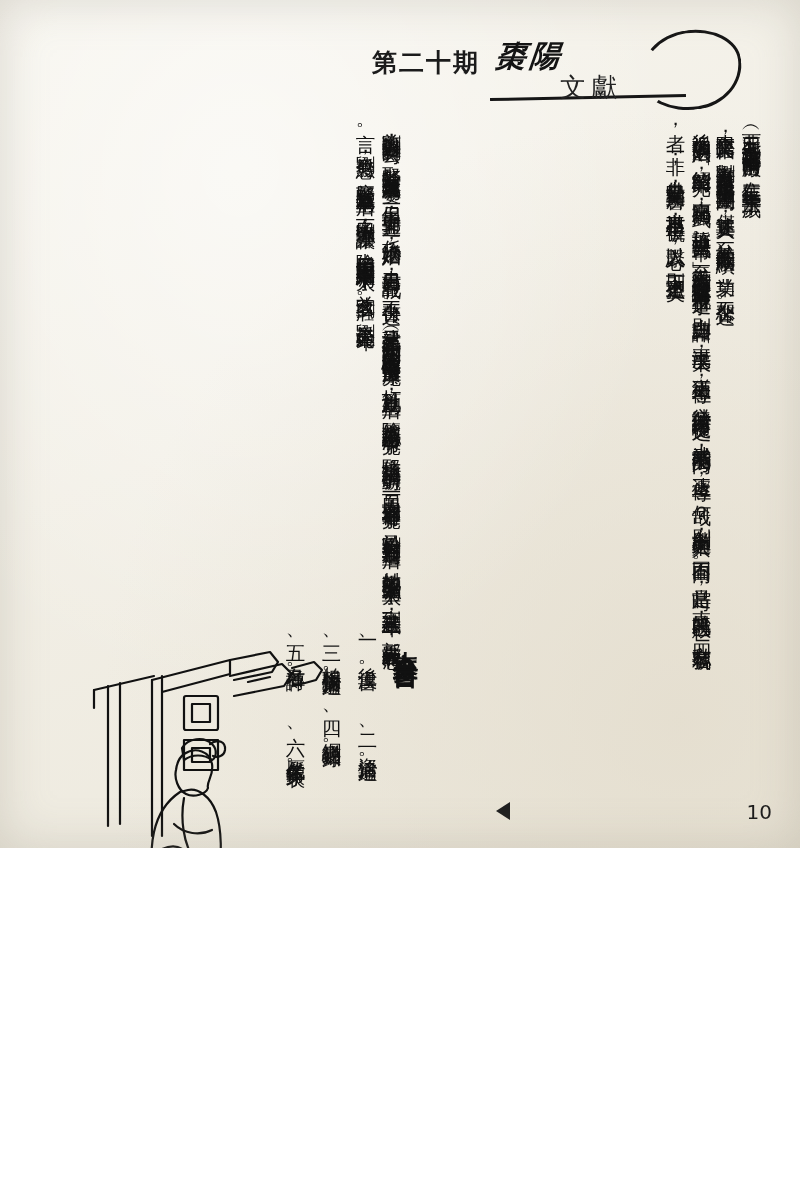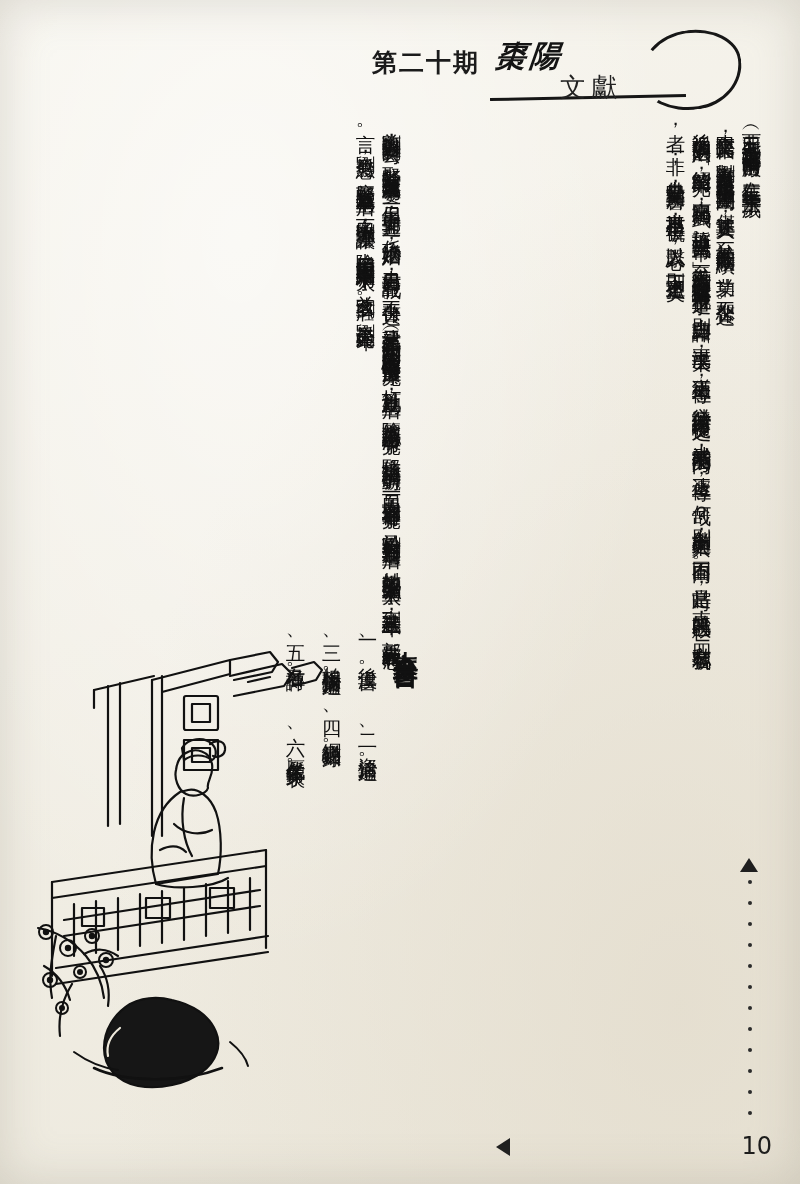--- a/index.html
+++ b/index.html
@@ -6,21 +6,21 @@
     margin: 0;
     padding: 0;
     background: #ffffff;
   }
   body {
     font-family: "DejaVu Serif", "Liberation Serif", serif;
   }
   #page {
     position: relative;
     width: 800px;
-    height: 1184px;
+    height: 848px;
     background: #f4f1e9;
     overflow: hidden;
   }
   
   #paper-grain {
     position: absolute;
     inset: 0;
     background:
       radial-gradient(ellipse at 30% 20%, rgba(255,255,255,0.55) 0%, rgba(255,255,255,0) 55%),
       radial-gradient(ellipse at 85% 85%, rgba(226,219,203,0.75) 0%, rgba(255,255,255,0) 60%),
@@ -146,21 +146,21 @@
     width: 300px;
     height: 460px;
   }
   #illustration svg { display:block; }
 
   
   #page-number {
     position: absolute;
     right: 28px;
     bottom: 24px;
-    font-size: 24px;
+    font-size: 20px;
     color: #1a1a1a;
     font-family: "DejaVu Sans", "Liberation Sans", sans-serif;
   }
   #dot-rule {
     position: absolute;
     right: 46px;
     top: 880px;
     width: 8px;
     height: 240px;
   }

